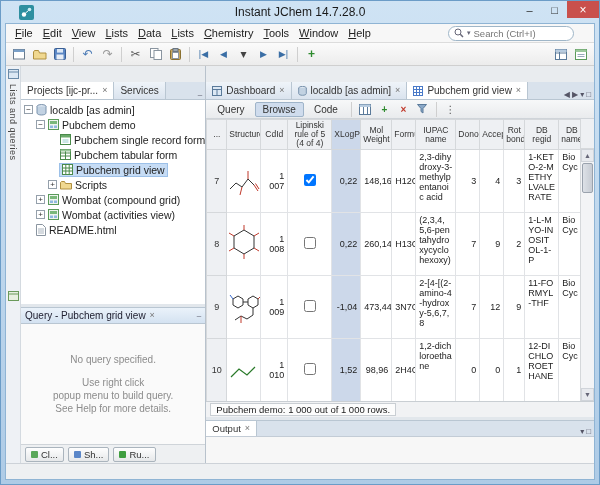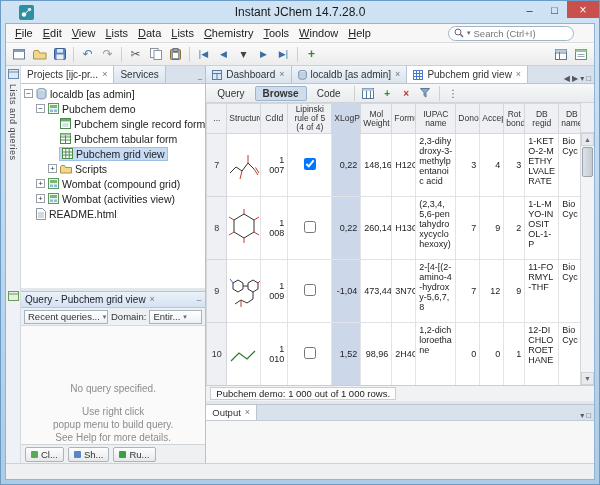--- a/index.html
+++ b/index.html
@@ -52,21 +52,21 @@
 
   .side-strip { flex:0 0 15px; background:#eef1f5; border-right:1px solid #d4dae0;
                 display:flex; flex-direction:column; align-items:center; padding-top:3px; gap:5px; }
   .vlabel { writing-mode:vertical-rl; font-size:9px; color:#444; letter-spacing:.5px; }
   .strip-gap { height:120px; }
 
   
   .left-col { flex:0 0 184px; display:flex; flex-direction:column; border-right:1px solid #b8c2cc; min-height:0; }
 
   .tabs-row { height:18px; flex:0 0 18px; display:flex; align-items:flex-end; background:#d9e2ec;
-              border-bottom:1px solid #b9c6d2; }
+              border-bottom:1px solid #b9c6d2;margin-top:16px; }
   .tab { height:17px; display:flex; align-items:center; gap:4px; padding:0 6px; font-size:10px; color:#333;
          background:linear-gradient(#eff4f9,#dae3ee); border-right:1px solid #b9c6d2; white-space:nowrap; overflow:hidden; }
   .tab.active { background:#fff; }
   .xbtn { font-size:9px; color:#777; line-height:1; }
   .tab-ctrls { margin-left:auto; display:flex; align-items:center; gap:2px; padding:0 3px; }
   .ctrl-glyph { font-size:8px; color:#556; }
 
   .tree-body { height:204px; flex:0 0 204px; background:#fff; overflow:hidden; padding-top:2px;
                font-size:10.5px; color:#222; }
   .trow { display:flex; align-items:center; height:15px; gap:3px; white-space:nowrap; overflow:hidden; }
@@ -83,40 +83,40 @@
              border-top:1px solid #b9c6d2; border-bottom:1px solid #b9c6d2; display:flex; align-items:center;
              gap:4px; padding:0 4px; font-size:10px; color:#223; white-space:nowrap; overflow:hidden; }
   .qheader .spacer { flex:1; }
   .qctrl { height:18px; flex:0 0 18px; background:#eef1f4; border-bottom:1px solid #d5dade;
            display:flex; align-items:center; gap:3px; padding:0 3px; font-size:9.5px; color:#333; }
   .combo { height:14px; border:1px solid #a6b2bd; background:linear-gradient(#fff,#edf1f5);
            display:flex; align-items:center; gap:3px; padding:0 3px; white-space:nowrap; overflow:hidden; }
   .combo-recent { width:84px; } .combo-domain { flex:1; min-width:0; }
 
   .qbody { flex:1; min-height:0; background:#fafafa; display:flex; flex-direction:column; align-items:center;
-           justify-content:flex-end; font-size:10px; color:#8c8c8c; text-align:center; line-height:13px; }
+           justify-content:center; font-size:10px; color:#8c8c8c; text-align:center; line-height:13px; }
   .qmsg-gap { height:10px; }
 
   .btnrow { height:19px; flex:0 0 19px; background:#eef0f2; border-top:1px solid #cfd4d9;
             display:flex; align-items:center; gap:4px; padding:0 4px; }
   .small-btn { height:15px; display:flex; align-items:center; gap:3px; padding:0 5px; font-size:9.5px;
                color:#333; background:linear-gradient(#fefefe,#e6e8ea); border:1px solid #aab4bd;
                border-radius:2px; white-space:nowrap; overflow:hidden; }
   .dot { width:7px; height:7px; flex:0 0 7px; border-radius:1px; }
   .dot-green { background:#5aa85a; } .dot-blue { background:#5a86c8; } .dot-run { background:#3f9e3f; }
 
   
   .main-col { flex:1; display:flex; flex-direction:column; min-width:0; min-height:0; }
 
   .grid-toolbar { height:19px; flex:0 0 19px; background:linear-gradient(#f7f8f9,#e9ebed);
                   border-bottom:1px solid #cfd4d9; display:flex; align-items:center; gap:2px;
                   padding:0 3px; font-size:10px; }
   .mode-btn { height:15px; padding:0 7px; display:flex; align-items:center; border:1px solid transparent;
               border-radius:2px; color:#333; }
-  .mode-btn.active { background:#cfdced; border-color:#9fb4c9;font-weight:bold; }
+  .mode-btn.active { background:#cfdced; border-color:#9fb4c9; }
   .tbtn-sm { width:17px; height:16px; display:flex; align-items:center; justify-content:center;
              font-size:10px; border-radius:2px; }
 
   .grid-area { height:282px; flex:0 0 282px; display:flex; min-width:0; background:#fff; }
   .grid-table { flex:1; overflow:hidden; min-width:0; }
   table { border-collapse:collapse; table-layout:fixed; width:378px; }
   th { height:30px; background:#eef0f3; border:1px solid #d5d8db; font-size:8.5px; font-weight:normal;
        color:#333; padding:0 2px; overflow:hidden; line-height:9px; }
   td { border:1px solid #e1e3e6; font-size:9px; color:#222; padding:1px 3px; overflow:hidden;
        vertical-align:middle; line-height:10px; height:63px; }
@@ -412,31 +412,20 @@
 
         <div class="splitter"></div>
 
         <div class="qheader">
           <span>Query - Pubchem grid view</span>
           <span class="xbtn">×</span>
           <span class="spacer"></span>
           <span class="ctrl-glyph">–</span>
         </div>
 
-        <div class="qctrl">
-          <span class="combo combo-recent">
-            <span>Recent queries...</span>
-            <span class="mini-caret">▾</span>
-          </span>
-          <span>Domain:</span>
-          <span class="combo combo-domain">
-            <span>Entir...</span>
-            <span class="mini-caret">▾</span>
-          </span>
-        </div>
 
         <div class="qbody">
           <div>No query specified.</div>
           <div class="qmsg-gap"></div>
           <div>Use right click</div>
           <div>popup menu to build query.</div>
           <div>See Help for more details.</div>
         </div>
 
         <div class="btnrow">

